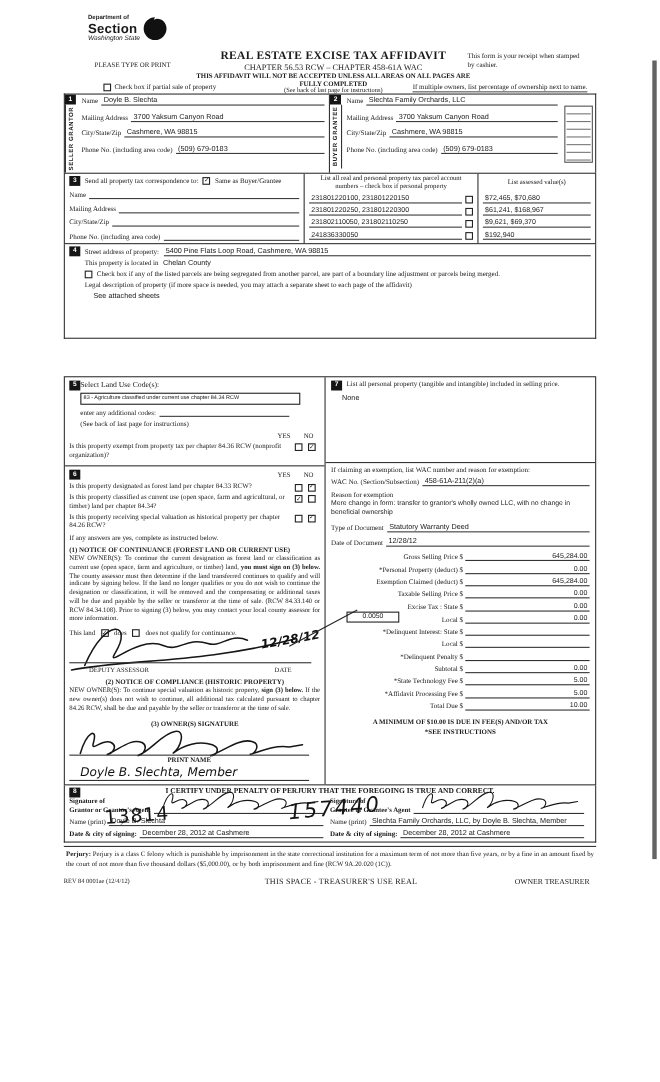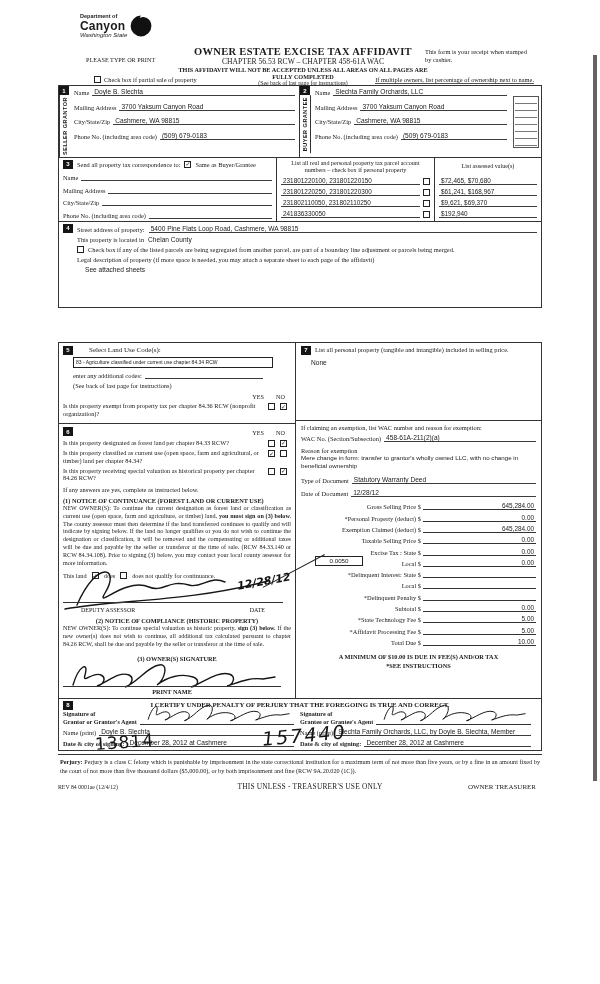--- a/index.html
+++ b/index.html
@@ -138,32 +138,32 @@
 </style>
 </head>
 <body>
 
 <div class="sheet">
 
   <div class="hdr">
     <div class="logo">
       <div class="txt">
         <div class="l1">Department of</div>
-        <div class="l2">Canyon</div>
+        <div class="l2">Section</div>
         <div class="l3">Washington State</div>
       </div>
       <span>
         <svg viewBox="0 0 30 30" width="24" height="24">
             <path fill="#111" d="M15,2a13,13 0 1,0 13,13c0,-7-6,-12-12,-11a9,9 0 0,0 -8,9a8,8 0 0,0 8,8c4,0 7,-3 7,-7h-5a3,3 0 1,1 -3,-3l1,-4c-5,-1-9,3-8,7z"></path>
           </svg>
       </span>
     </div>
     <div class="typeprint">PLEASE TYPE OR PRINT</div>
     <div class="titleblk">
-      <div class="t1">OWNER ESTATE EXCISE TAX AFFIDAVIT</div>
+      <div class="t1">REAL ESTATE EXCISE TAX AFFIDAVIT</div>
       <div class="t2">CHAPTER 56.53 RCW – CHAPTER 458-61A WAC</div>
       <div class="t3">THIS AFFIDAVIT WILL NOT BE ACCEPTED UNLESS ALL AREAS ON ALL PAGES ARE FULLY COMPLETED</div>
       <div class="t4">(See back of last page for instructions)</div>
     </div>
     <div class="receipt">This form is your receipt when stamped by cashier.</div>
   </div>
 
   <div class="row-partial">
     <span class="left">
       <span class="cb"></span>
@@ -312,21 +312,21 @@
     </div>
     <div class="line indent" style="margin-left:22px;">
       <span class="val">See attached sheets</span>
     </div>
   </div>
 
   <div class="mid">
     <div class="lcol">
 
       <div class="sec5">
-        <div style="display:flex;gap:16px;align-items:center;">
+        <div style="display:flex;gap:0;align-items:center;">
           <span class="secnum">5</span>
           <span class="lbl" style="font-size:7px;">Select Land Use Code(s):</span>
         </div>
         <div class="luc">83 - Agriculture classified under current use chapter 84.34 RCW</div>
         <div class="fld" style="margin-left:10px;width:190px;">
           <span class="lbl">enter any additional codes:</span>
           <span class="fline"></span>
         </div>
         <div class="lbl" style="margin:3px 0 0 10px;">(See back of last page for instructions)</div>
         <div class="ynhead">
@@ -393,20 +393,21 @@
         <div class="para"><span>NEW OWNER(S): To continue special valuation as historic property, </span><b>sign (3) below.</b><span> If the new owner(s) does not wish to continue, all additional tax calculated pursuant to chapter 84.26 RCW, shall be due and payable by the seller or transferor at the time of sale.</span></div>
 
         <div class="ctitle" style="text-align:center;margin-top:6px;">(3) OWNER(S) SIGNATURE</div>
         <div class="ownersig">
           <svg class="sig" width="215" height="34" viewBox="0 0 215 34" style="position:absolute;left:4px;top:-6px;">
             <path d="M6,26 C12,6 22,2 18,16 C15,26 26,12 34,16 C40,19 36,26 30,27 C42,22 52,12 62,16 C68,19 64,27 58,28 C70,24 80,8 92,6 C102,4 98,20 90,26 C100,18 114,14 126,18 C134,21 130,28 124,28 C136,24 150,12 162,15 C170,17 166,26 160,27 C170,24 182,18 196,20 L208,18"></path>
           </svg>
           <div style="position:absolute;left:0;right:10px;bottom:8px;border-bottom:1px solid #333;"></div>
           <div class="printname" style="position:absolute;bottom:0;left:0;right:10px;">PRINT NAME</div>
         </div>
+        <div class="hand handname">Doyle B. Slechta, Member</div>
       </div>
     </div>
 
     <div class="rcol">
 
       <div class="sec7">
         <div class="tt">
           <span class="secnum">7</span>
           <span>List all  personal property (tangible and intangible) included in selling price.</span>
         </div>
@@ -543,20 +544,20 @@
         <span class="fline">December 28, 2012 at Cashmere</span>
       </div>
     </div>
   </div>
 
   <div class="perjury">
     <b>Perjury:</b><span> Perjury is a class C felony which is punishable by imprisonment in the state correctional institution for a maximum term of not more than five years, or by a fine in an amount fixed by the court of not more than five thousand dollars ($5,000.00), or by both imprisonment and fine (RCW 9A.20.020 (1C)).</span>
   </div>
   <div class="footerrow">
     <span class="rev">REV 84 0001ae (12/4/12)</span>
-    <span class="mid2">THIS UNLESS - TREASURER'S USE ONLY</span>
+    <span class="mid2">THIS SPACE - TREASURER'S USE REAL</span>
     <span class="ct">OWNER TREASURER</span>
   </div>
 </div>
 
 <div class="stamp stamp1">13814</div>
 <div class="stamp stamp2">157440</div>
 <div class="scanedge"></div>
 
 </body></html>

